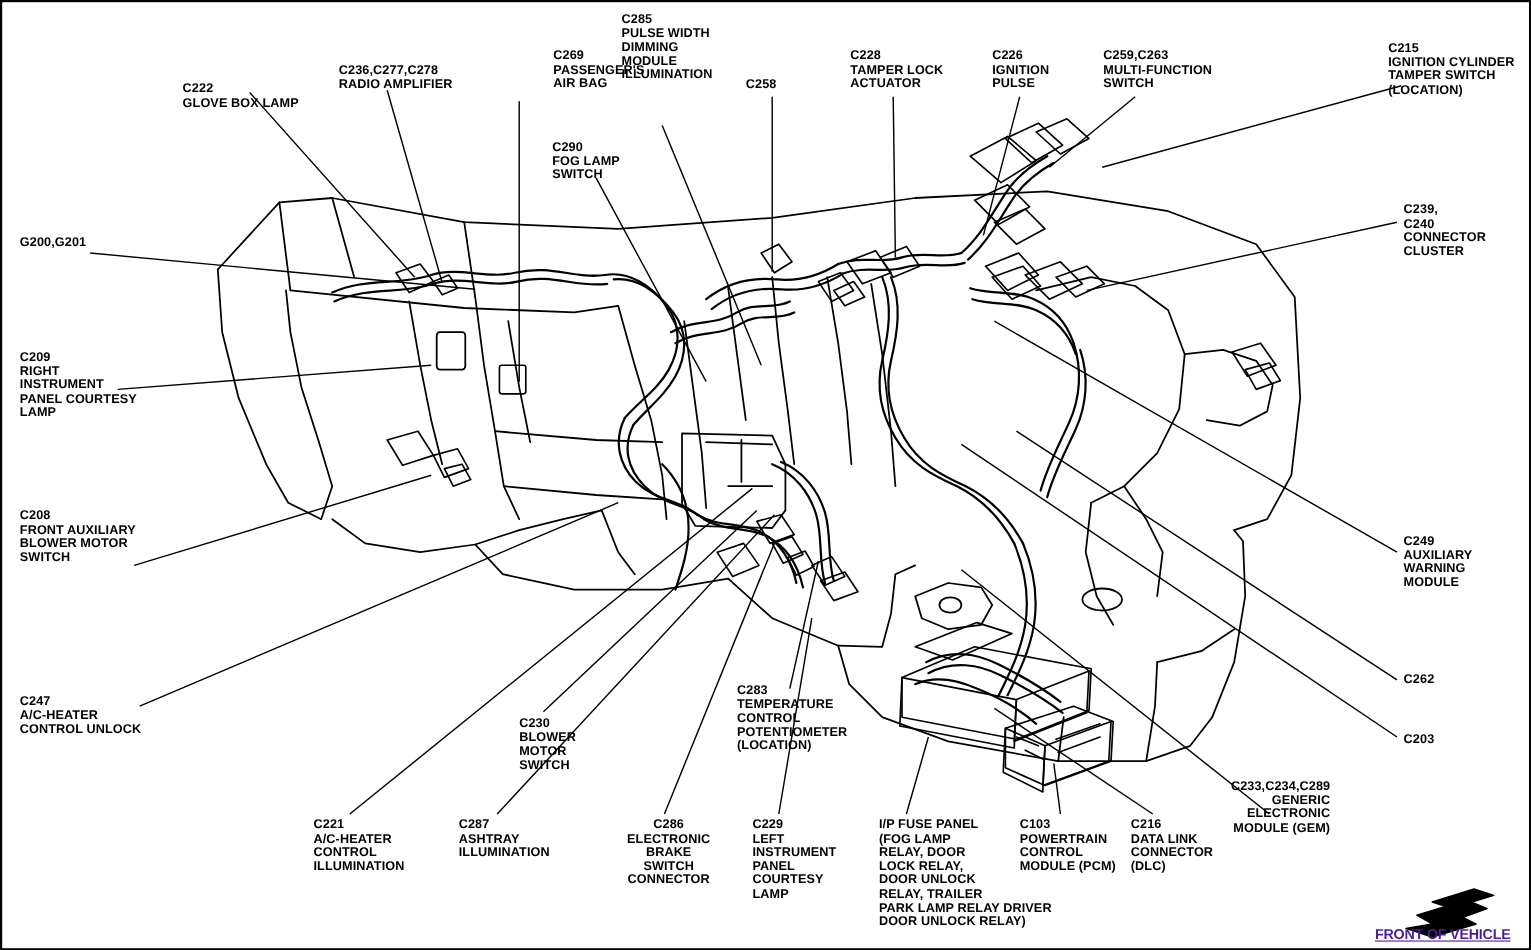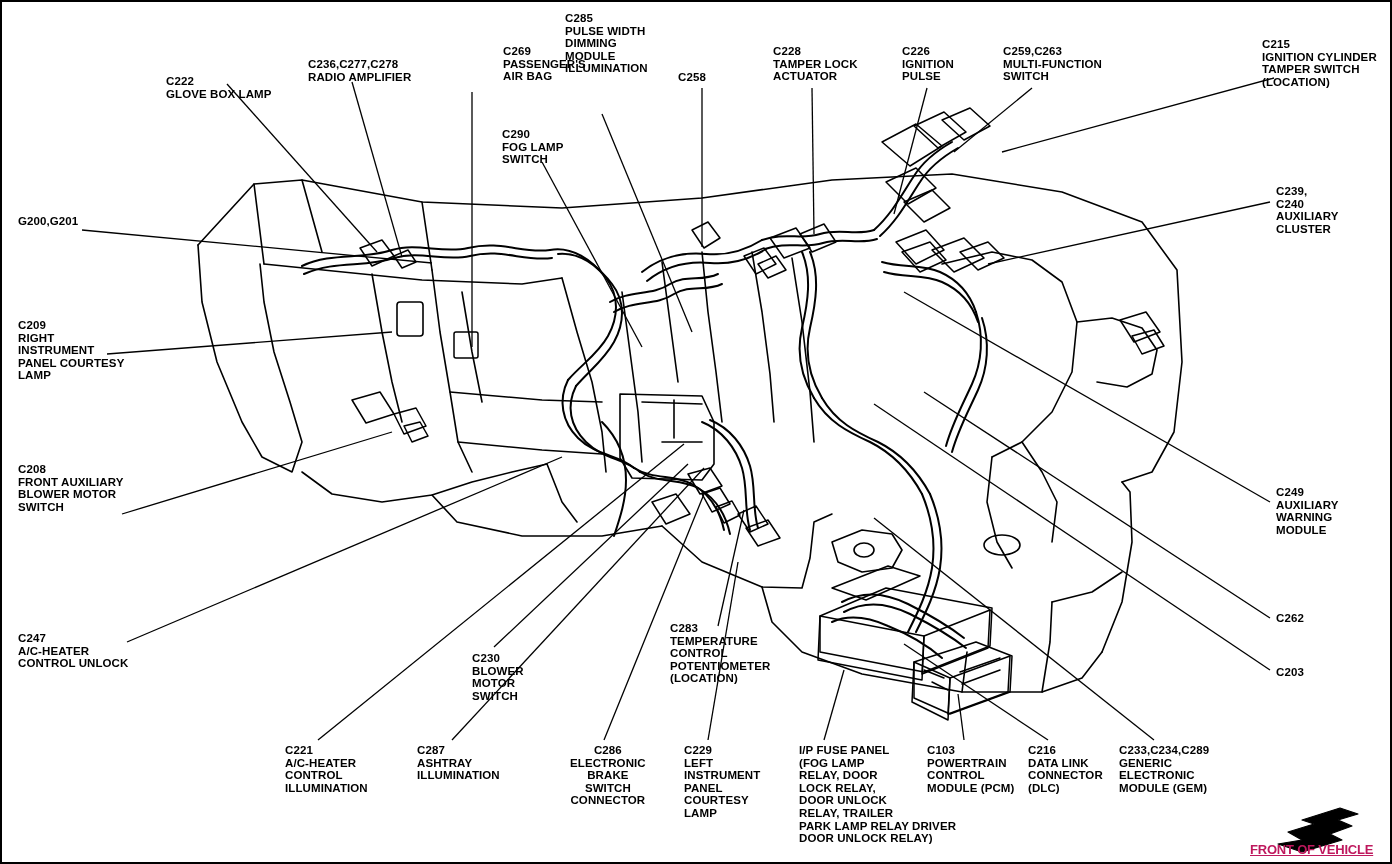--- a/index.html
+++ b/index.html
@@ -34,21 +34,21 @@
     line-height: 12.6px;
     color: #000000;
     white-space: pre-line;
     letter-spacing: 0.1px;
   }
   .front-label {
     position: absolute;
     font-family: "Liberation Sans", sans-serif;
     font-size: 13px;
     font-weight: bold;
-    color: #be185d;
+    color: #4c1d95;
     text-decoration: underline;
     letter-spacing: -0.2px;
   }
 </style>
 </head>
 <body>
 
 <div id="page">
 
   <svg id="svg-layer" viewBox="0 0 1392 864">
@@ -254,21 +254,21 @@
 PULSE</div>
   <div class="label" style="left:1001px; top:43px;">C259,C263
 MULTI-FUNCTION
 SWITCH</div>
   <div class="label" style="left:1260px; top:36px;">C215
 IGNITION CYLINDER
 TAMPER SWITCH
 (LOCATION)</div>
   <div class="label" style="left:1274px; top:183px;">C239,
 C240
-AUXILIARY
+CONNECTOR
 CLUSTER</div>
   <div class="label" style="left:1274px; top:484px;">C249
 AUXILIARY
 WARNING
 MODULE</div>
   <div class="label" style="left:1274px; top:610px;">C262</div>
   <div class="label" style="left:1274px; top:664px;">C203</div>
   <div class="label" style="left:668px; top:620px;">C283
 TEMPERATURE
 CONTROL
@@ -305,20 +305,20 @@
 PARK LAMP RELAY DRIVER
 DOOR UNLOCK RELAY)</div>
   <div class="label" style="left:925px; top:742px;">C103
 POWERTRAIN
 CONTROL
 MODULE (PCM)</div>
   <div class="label" style="left:1026px; top:742px;">C216
 DATA LINK
 CONNECTOR
 (DLC)</div>
-  <div class="label" style="left:1117px; top:742px;">C233,C234,C289
+  <div class="label" style="left:1117px; top:707px;text-align:right;">C233,C234,C289
 GENERIC
 ELECTRONIC
 MODULE (GEM)</div>
 
   <div class="front-label" style="left:1248px; top:840px;">FRONT OF VEHICLE</div>
 
 </div>
 
 </body></html>

